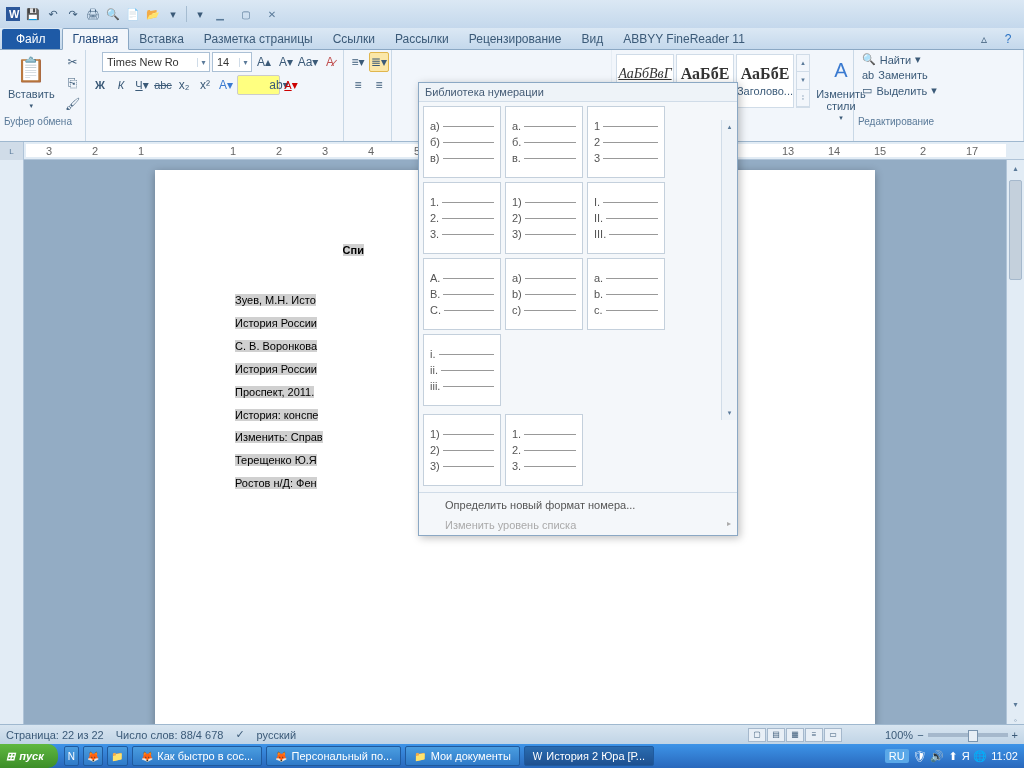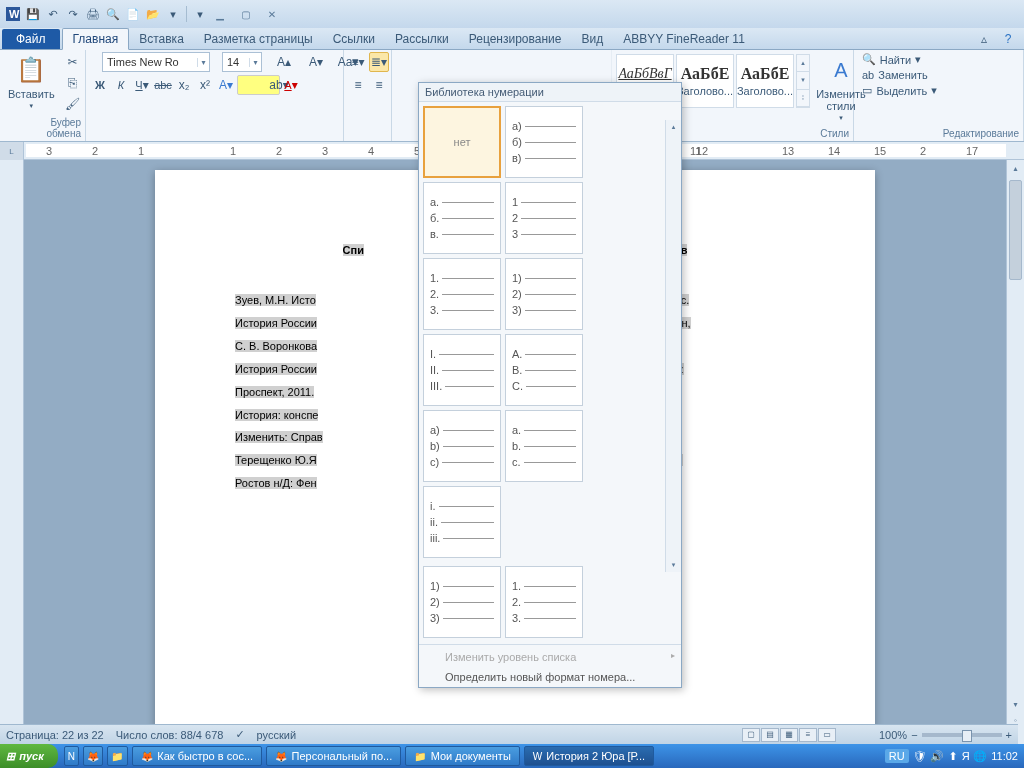--- a/index.html
+++ b/index.html
@@ -12,30 +12,30 @@
 .win-controls{display:flex;gap:4px;}
 .win-btn{width:22px;height:16px;display:flex;align-items:center;justify-content:center;color:#5a7a99;font-size:10px;}
 .tabs{height:22px;background:linear-gradient(#dbe8f4,#c4d8ec);display:flex;align-items:flex-end;padding-left:2px;border-bottom:1px solid #8ba8c4;}
 .file-tab{background:#1e5aa6;color:#fff;padding:3px 14px;font-size:12px;border-radius:2px 2px 0 0;margin-right:2px;}
 .tab{padding:3px 10px;font-size:12px;color:#3b5a78;cursor:pointer;}
 .tab.active{background:#f2f6fb;border:1px solid #8ba8c4;border-bottom:1px solid #f2f6fb;border-radius:2px 2px 0 0;color:#21487a;margin-bottom:-1px;}
 .tabs-right{margin-left:auto;display:flex;align-items:center;gap:4px;padding-right:6px;color:#3b5a78;}
 .ribbon{height:92px;background:#f2f6fb;border-bottom:1px solid #9fb8cf;display:flex;}
 .group{border-right:1px solid #c9d8e6;display:flex;flex-direction:column;padding:2px 4px 0;}
 .group-body{flex:1;display:flex;align-items:flex-start;gap:4px;}
-.group-label{text-align:right;font-size:10px;color:#5a7a99;padding:1px 0 2px;position:relative;margin-left:34px;}
+.group-label{text-align:left;font-size:10px;color:#5a7a99;padding:1px 0 14px;position:relative;}
 .big-btn{display:flex;flex-direction:column;align-items:center;justify-content:center;gap:2px;padding:2px 4px;color:#3b5a78;font-size:11px;line-height:1.1;text-align:center;}
 .big-btn .ico{width:32px;height:32px;display:flex;align-items:center;justify-content:center;font-size:24px;}
 .vert-stack{display:flex;flex-direction:column;gap:1px;}
 .small-btn{width:20px;height:20px;display:flex;align-items:center;justify-content:center;color:#3b5a78;font-size:12px;border-radius:2px;}
 .small-btn.active{background:#fbe7a8;border:1px solid #e0b64e;}
 .combo{display:flex;align-items:center;height:20px;border:1px solid #abc0d5;background:#fff;color:#333;}
 .combo .txt{padding:0 4px;flex:1;white-space:nowrap;overflow:hidden;}
 .combo .arr{width:12px;text-align:center;color:#5a7a99;font-size:8px;border-left:1px solid #d0dce8;}
-.font-row{display:flex;gap:12px;align-items:center;padding-left:12px;}
+.font-row{display:flex;gap:2px;align-items:center;padding-left:12px;}
 .row{display:flex;gap:1px;align-items:center;}
 .styles-gallery{display:flex;gap:2px;align-items:center;height:58px;}
 .style-item{width:58px;height:54px;border:1px solid #d0dce8;background:#fff;display:flex;flex-direction:column;align-items:center;justify-content:center;font-size:9px;color:#3b5a78;}
 .style-item .sample{font-family:"Times New Roman",serif;font-size:14px;color:#333;margin-bottom:2px;}
 .style-scroll{width:14px;height:54px;border:1px solid #d0dce8;display:flex;flex-direction:column;}
 .style-scroll div{flex:1;display:flex;align-items:center;justify-content:center;font-size:7px;color:#5a7a99;border-bottom:1px solid #d0dce8;}
 .editing-stack{display:flex;flex-direction:column;gap:1px;}
 .editing-item{display:flex;align-items:center;gap:4px;padding:1px 4px;color:#3b5a78;font-size:11px;white-space:nowrap;}
 .ruler-area{height:18px;background:#e2ecf5;border-bottom:1px solid #b0c4d8;position:relative;display:flex;}
 .ruler-corner{width:24px;height:18px;background:#d0dce8;border-right:1px solid #b0c4d8;display:flex;align-items:center;justify-content:center;font-size:8px;color:#5a7a99;}
@@ -44,35 +44,35 @@
 .workspace{position:absolute;left:0;right:0;bottom:24px;top:160px;background:#93acc4;display:flex;}
 .vruler{width:24px;background:#e2ecf5;border-right:1px solid #b0c4d8;}
 .page-area{flex:1;overflow:hidden;position:relative;display:flex;justify-content:center;padding-top:10px;}
 .page{width:720px;height:900px;background:#fff;box-shadow:0 2px 8px rgba(0,0,0,.3);padding:60px 80px;font-family:"Times New Roman",serif;font-size:17px;color:#000;line-height:1.9;position:relative;}
 .page h2{text-align:center;font-size:19px;font-weight:bold;margin-bottom:24px;}
 .sel{background:#d0d0d0;}
 .page p{margin-bottom:2px;}
 .scrollbar-v{width:18px;background:#e2ecf5;border-left:1px solid #b0c4d8;position:relative;}
 .scrollbar-v .thumb{position:absolute;left:2px;right:2px;top:20px;height:100px;background:#c4d0dc;border:1px solid #a5b8cc;border-radius:2px;}
 .scrollbar-v .btn{height:16px;display:flex;align-items:center;justify-content:center;font-size:8px;color:#5a7a99;}
-.statusbar{position:absolute;left:0;right:6px;bottom:24px;height:20px;background:linear-gradient(#d8e5f0,#c0d4e6);border-top:1px solid #9fb8cf;display:flex;align-items:center;font-size:11px;color:#3b5a78;padding:0 6px;gap:12px;}
+.statusbar{position:absolute;left:0;right:0;bottom:24px;height:20px;background:linear-gradient(#d8e5f0,#c0d4e6);border-top:1px solid #9fb8cf;display:flex;align-items:center;font-size:11px;color:#3b5a78;padding:0 6px;gap:12px;}
 .statusbar .spacer{flex:1;}
 .view-btns{display:flex;gap:1px;}
 .view-btn{width:18px;height:14px;border:1px solid #a5b8cc;background:#e8eff6;font-size:8px;display:flex;align-items:center;justify-content:center;}
 .zoom{display:flex;align-items:center;gap:4px;margin-left:31px;}
 .zoom-slider{width:80px;height:4px;background:#a5b8cc;position:relative;}
 .zoom-slider::after{content:"";position:absolute;left:50%;top:-3px;width:8px;height:10px;background:#e8eff6;border:1px solid #7a94ae;}
 .taskbar{position:absolute;left:0;right:0;bottom:0;height:24px;background:linear-gradient(#3d94e8,#2968bc);display:flex;align-items:center;}
 .start-btn{height:24px;padding:0 14px 0 6px;background:linear-gradient(#5fb840,#3c8e28);color:#fff;font-weight:bold;font-size:12px;font-style:italic;display:flex;align-items:center;gap:4px;border-radius:0 10px 10px 0;}
 .task-item{height:20px;margin:2px;padding:0 8px;background:linear-gradient(#4a9de0,#2f7ac8);border:1px solid #1f5a9e;border-radius:2px;color:#fff;font-size:10px;display:flex;align-items:center;gap:4px;max-width:140px;overflow:hidden;white-space:nowrap;}
 .task-item.active{background:linear-gradient(#2a6cb0,#1e5090);}
 .tray{margin-left:auto;display:flex;align-items:center;gap:4px;padding:0 6px;color:#fff;font-size:10px;}
 .tray .lang{background:#5aa8e8;padding:1px 4px;border-radius:2px;}
 
-.num-dd{position:absolute;left:418px;top:82px;width:264px;background:#f4f7fa;border:1px solid #8ba8c4;box-shadow:2px 2px 8px rgba(0,0,0,.25);z-index:100;}
+.num-dd{position:absolute;left:418px;top:82px;width:320px;background:#f4f7fa;border:1px solid #8ba8c4;box-shadow:2px 2px 8px rgba(0,0,0,.25);z-index:100;}
 .num-dd .hdr{padding:3px 6px;font-size:11px;color:#445b75;background:#eef3f8;border-bottom:1px solid #d0dce8;}
 .num-grid{display:flex;flex-wrap:wrap;padding:4px;gap:4px;}
 .num-cell{width:78px;height:72px;border:1px solid #c4d0dc;background:#fff;display:flex;flex-direction:column;justify-content:center;padding:6px;font-size:9px;color:#555;position:relative;}
 .num-cell.sel{border:2px solid #e8a13e;background:#fdf5e0;}
 .num-cell .ln{display:flex;align-items:center;gap:3px;margin:2px 0;}
 .num-cell .ln .bar{flex:1;height:1px;background:#999;}
 .num-cell.none{align-items:center;color:#888;font-size:11px;}
 .num-dd .sep{height:1px;background:#d0dce8;margin:2px 0;}
 .num-dd .menu-item{padding:4px 8px 4px 26px;font-size:11px;color:#555;position:relative;}
 .num-dd .menu-item.disabled{color:#aaa;}
@@ -296,21 +296,20 @@
     <div class="btn" style="position:absolute;bottom:32px;left:0;right:0;">▾</div>
     <div class="btn" style="position:absolute;bottom:16px;left:0;right:0;">◦</div>
     <div class="btn" style="position:absolute;bottom:0;left:0;right:0;">▾</div>
   </div>
 </div>
 
 <div class="num-dd">
   <div class="hdr">Библиотека нумерации</div>
   <div style="position:relative;">
     <div class="num-grid" id="num-lib" style="padding-right:20px;">
-        <div class="num-cell sel none">нет</div>
         <div class="num-cell">
           <div class="ln">
             <span>а)</span>
             <div class="bar"></div>
           </div>
           <div class="ln">
             <span>б)</span>
             <div class="bar"></div>
           </div>
           <div class="ln">
@@ -474,22 +473,22 @@
             <div class="bar"></div>
           </div>
         </div>
       </div>
     <div class="dd-scroll">
       <div class="btn">▴</div>
       <div style="position:absolute;bottom:0;left:0;right:0;" class="btn">▾</div>
     </div>
   </div>
   <div class="sep"></div>
+  <div class="menu-item">Определить новый формат номера...</div>
   <div class="menu-item disabled"><span>Изменить уровень списка</span><span class="arr">▸</span></div>
-  <div class="menu-item">Определить новый формат номера...</div>
 </div>
 
 <div class="statusbar">
   <span>Страница: 22 из 22</span>
   <span>Число слов: 88/4 678</span>
   <span>✓</span>
   <span>русский</span>
   <span class="spacer"></span>
   <div class="view-btns">
     <div class="view-btn">▢</div>

